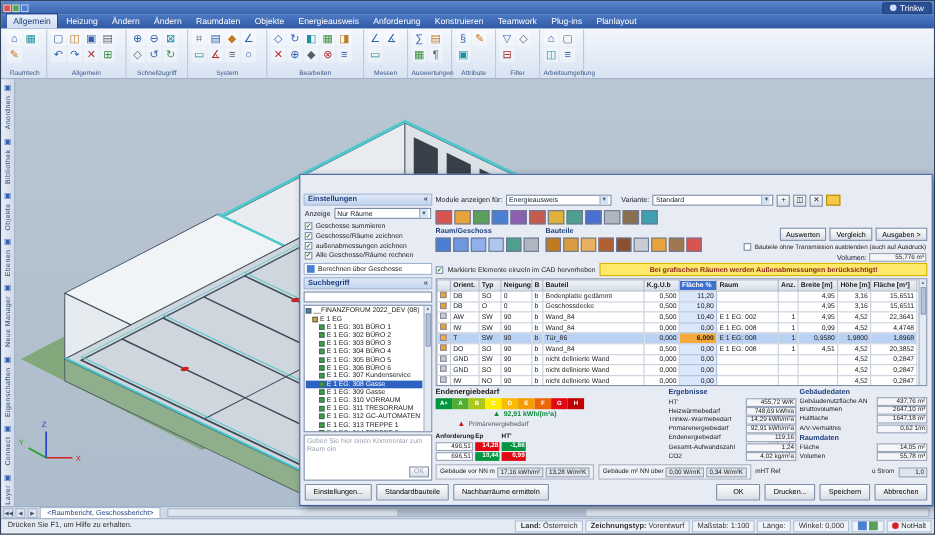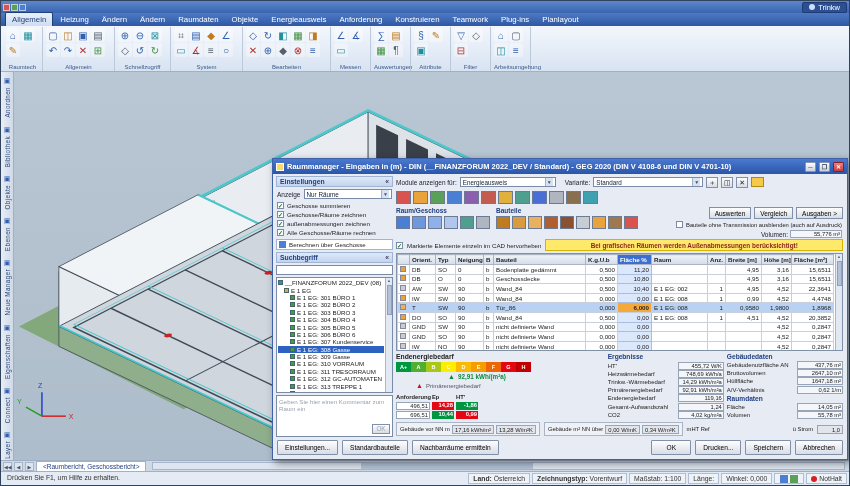--- a/index.html
+++ b/index.html
@@ -393,28 +393,20 @@
           <line x1="28" y1="345" x2="52" y2="345" stroke="#d22020" stroke-width="1.5"></line>
             <text x="55" y="348" fill="#d22020">X</text>
           <line x1="28" y1="345" x2="28" y2="321" stroke="#2040d0" stroke-width="1.5"></line>
             <text x="24" y="317" fill="#2040d0">Z</text>
           <line x1="28" y1="345" x2="12" y2="336" stroke="#20a020" stroke-width="1.5"></line>
             <text x="3" y="333" fill="#20a020">Y</text>
         </g>
       </svg>
 
       <div class="dialog" style="position:fixed;left:272px;top:158px">
-        <div class="dlg-title">
-          <span class="ti"></span>
-          <span style="overflow:hidden;text-overflow:ellipsis">Raummanager - Eingaben in (m) - DIN (__FINANZFORUM 2022_DEV / Standard) - GEG 2020 (DIN V 4108-6 und DIN V 4701-10)</span>
-          <span class="t-spacer"></span>
-          <span class="wbtn">─</span>
-          <span class="wbtn">❐</span>
-          <span class="wbtn close">✕</span>
-        </div>
 
         <div class="dlg-left">
           <div class="sec-h">
             <span>Einstellungen</span>
               <span class="chev">«</span>
           </div>
           <div class="frow">
             <span class="flabel">Anzeige</span>
             <span class="selbox">
               <span>Nur Räume</span>

